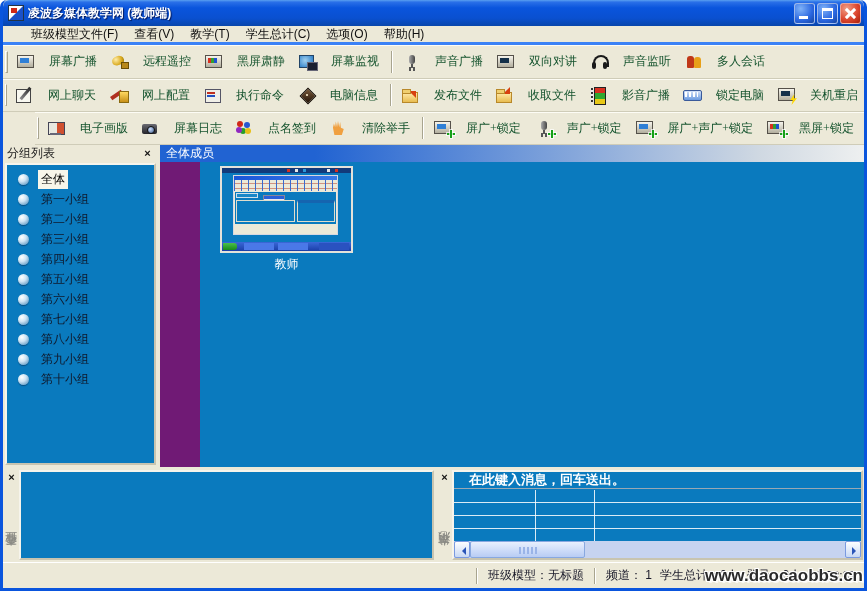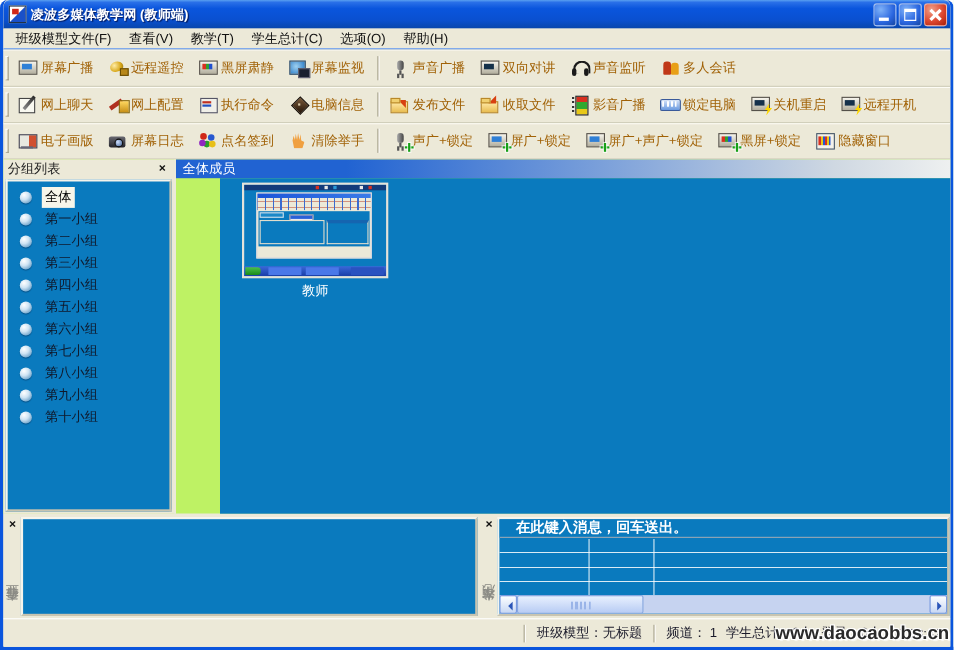--- a/index.html
+++ b/index.html
@@ -18,31 +18,31 @@
   .winbtns{display:flex;gap:2px;}
   .wbtn{width:21px;height:21px;border-radius:3px;position:relative;border:1px solid rgba(255,255,255,.55);}
   .wbtn.min,.wbtn.max{background:radial-gradient(circle at 30% 25%,#7fb2f8,#2a66e0 60%,#15459f);}
   .wbtn.close{background:radial-gradient(circle at 30% 25%,#f0a088,#dd4830 55%,#a81e08);}
   .wbtn.min i{position:absolute;left:4px;bottom:4px;width:9px;height:3px;background:#fff;}
   .wbtn.max i{position:absolute;left:4px;top:4px;width:11px;height:11px;border:1px solid #fff;border-top-width:3px;}
   .wbtn.close i{position:absolute;left:3px;top:8px;width:13px;height:3px;background:#fff;transform:rotate(45deg);}
   .wbtn.close i::after{content:"";position:absolute;left:0;top:0;width:13px;height:3px;background:#fff;transform:rotate(-90deg);}
 
   
-  .menubar{height:19px;flex:0 0 19px;display:flex;align-items:center;background:#ece9d8;padding-left:3px;border-bottom:1px solid #3b82f6;}
+  .menubar{height:19px;flex:0 0 19px;display:flex;align-items:center;background:#ece9d8;padding-left:20px;border-bottom:3px solid #3b82f6;}
   .menu-item{font-size:12px;color:#111;padding:2px 8px;white-space:nowrap;cursor:default;}
 
   
   .toolbar{display:flex;align-items:center;background:#ece9d8;border-bottom:1px solid #cfccb8;box-shadow:inset 0 1px 0 #fdfcf5;}
   .tb1{height:34px;flex:0 0 34px;}
   .tb2{height:33px;flex:0 0 33px;}
-  .tb3{height:33px;flex:0 0 33px;}
+  .tb3{height:33px;flex:0 0 33px;margin-left:32px;}
   .grip{width:3px;height:22px;margin:0 3px 0 2px;border-left:1px solid #fff;border-top:1px solid #fff;border-right:1px solid #a8a48e;border-bottom:1px solid #a8a48e;background:#e4e0cc;}
   .tsep{width:2px;height:22px;margin:0 4px;border-left:1px solid #a8a48e;border-right:1px solid #fff;}
-  .tbtn{display:flex;align-items:center;gap:1px;background:transparent;border:1px solid transparent;padding:2px 7px 2px 4px;font-size:12px;color:#a16207;cursor:default;font-family:Liberation Sans, sans-serif;white-space:nowrap;}
+  .tbtn{display:flex;align-items:center;gap:13px;background:transparent;border:1px solid transparent;padding:2px 7px 2px 4px;font-size:12px;color:#14532d;cursor:default;font-family:Liberation Serif, serif;white-space:nowrap;}
   .tlab{white-space:nowrap;}
 
   
   .ic{position:relative;width:20px;height:16px;flex:0 0 20px;display:inline-block;}
   .ic::before,.ic::after{content:"";position:absolute;}
   .ic-mon::before{left:1px;top:1px;width:15px;height:11px;background:linear-gradient(#f6f4ec,#b2ae9e);border:1px solid #55514a;}
   .ic-mon::after{left:4px;top:4px;width:9px;height:5px;background:#2f7fd6;}
   .ic-mon.scr-dark::after{background:#14304a;}
   .ic-mon.scr-multi::after{background:linear-gradient(90deg,#d83020 33%,#30a030 33%,#30a030 66%,#2050d0 66%);}
   .ic-sat::before{left:2px;top:2px;width:12px;height:9px;background:radial-gradient(circle at 35% 35%,#ffeca6,#d8a81c 60%,#8a6a08);border-radius:50% 50% 40% 40%;transform:rotate(-15deg);}
@@ -80,21 +80,21 @@
   .ic-board::after{left:3px;top:13px;width:11px;height:2px;background:#667;}
   .ic-cam::before{left:1px;top:4px;width:15px;height:10px;background:linear-gradient(#6a6a72,#24242a);border-radius:2px;}
   .ic-cam::after{left:6px;top:6px;width:6px;height:6px;border-radius:50%;background:radial-gradient(circle at 35% 35%,#cfe0ff,#3a5a8a);border:1px solid #111;}
   .ic-balls::before{left:2px;top:1px;width:6px;height:6px;border-radius:50%;background:#d02818;box-shadow:7px 1px 0 #2858d0,3px 7px 0 #28a028;}
   .ic-balls::after{left:10px;top:8px;width:6px;height:6px;border-radius:50%;background:#e8c018;box-shadow:-9px -1px 0 #9028c0;}
   .ic-hand::before{left:3px;top:1px;width:12px;height:14px;background:#f0a040;clip-path:polygon(20% 100%,8% 48%,16% 18%,26% 45%,32% 4%,42% 44%,50% 0,60% 44%,68% 8%,74% 48%,98% 58%,82% 100%);}
   .ic-hide::before{left:1px;top:1px;width:15px;height:13px;background:#f4f2ea;border:1px solid #456;}
   .ic-hide::after{left:3px;top:4px;width:11px;height:8px;background:repeating-linear-gradient(90deg,#d83020 0,#d83020 2px,#e8c818 2px,#e8c818 4px,#2858d0 4px,#2858d0 6px);}
 
   
-  .workspace{flex:1 1 auto;display:flex;background:#bef264;min-height:0;}
+  .workspace{flex:1 1 auto;display:flex;background:#701a75;min-height:0;}
   .sidebar{width:157px;flex:0 0 157px;display:flex;flex-direction:column;background:#ece9d8;border-right:2px solid #ece9d8;}
   .panel-cap{height:17px;flex:0 0 17px;display:flex;align-items:center;font-size:12px;padding:0 4px;color:#222;}
   .cap-close{margin-left:auto;width:13px;height:13px;border:none;background:transparent;color:#111;font-size:11px;font-weight:bold;line-height:11px;text-align:center;padding:0;cursor:default;font-family:inherit;}
   .sidebar-body{flex:1;margin:1px 2px 2px 2px;border:2px solid #f6f4ec;border-right-color:#c8c4b0;border-bottom-color:#c8c4b0;background:#0a7abe;overflow:hidden;padding-top:4px;}
   .group-item{display:flex;align-items:center;gap:9px;height:20px;padding-left:11px;font-size:12px;color:#10182a;cursor:default;}
   .ball{width:11px;height:11px;border-radius:50%;background:radial-gradient(circle at 35% 30%,#ffffff,#cfe4f4 40%,#7aaace 75%,#4a7aa0);box-shadow:0 1px 1px rgba(0,0,30,.35);flex:0 0 11px;}
   .group-item .glab{padding:1px 3px;}
   .group-item.sel .glab{background:#f8f6ea;color:#000;}
 
   .mainpanel{flex:1;display:flex;flex-direction:column;min-width:0;}
@@ -284,30 +284,30 @@
     <button class="tbtn">
         <span class="ic ic-balls"></span>
         <span class="tlab">点名签到</span>
       </button>
     <button class="tbtn">
         <span class="ic ic-hand"></span>
         <span class="tlab">清除举手</span>
       </button>
     <span class="tsep"></span>
     <button class="tbtn">
+        <span class="ic ic-mon">
+          <i class="plus"></i>
+        </span>
+        <span class="tlab">屏广+锁定</span>
+      </button>
+    <button class="tbtn">
         <span class="ic ic-mic">
           <i class="plus"></i>
         </span>
         <span class="tlab">声广+锁定</span>
-      </button>
-    <button class="tbtn">
-        <span class="ic ic-mon">
-          <i class="plus"></i>
-        </span>
-        <span class="tlab">屏广+锁定</span>
       </button>
     <button class="tbtn">
         <span class="ic ic-mon">
           <i class="plus"></i>
         </span>
         <span class="tlab">屏广+声广+锁定</span>
       </button>
     <button class="tbtn">
         <span class="ic ic-mon scr-multi">
           <i class="plus"></i>

